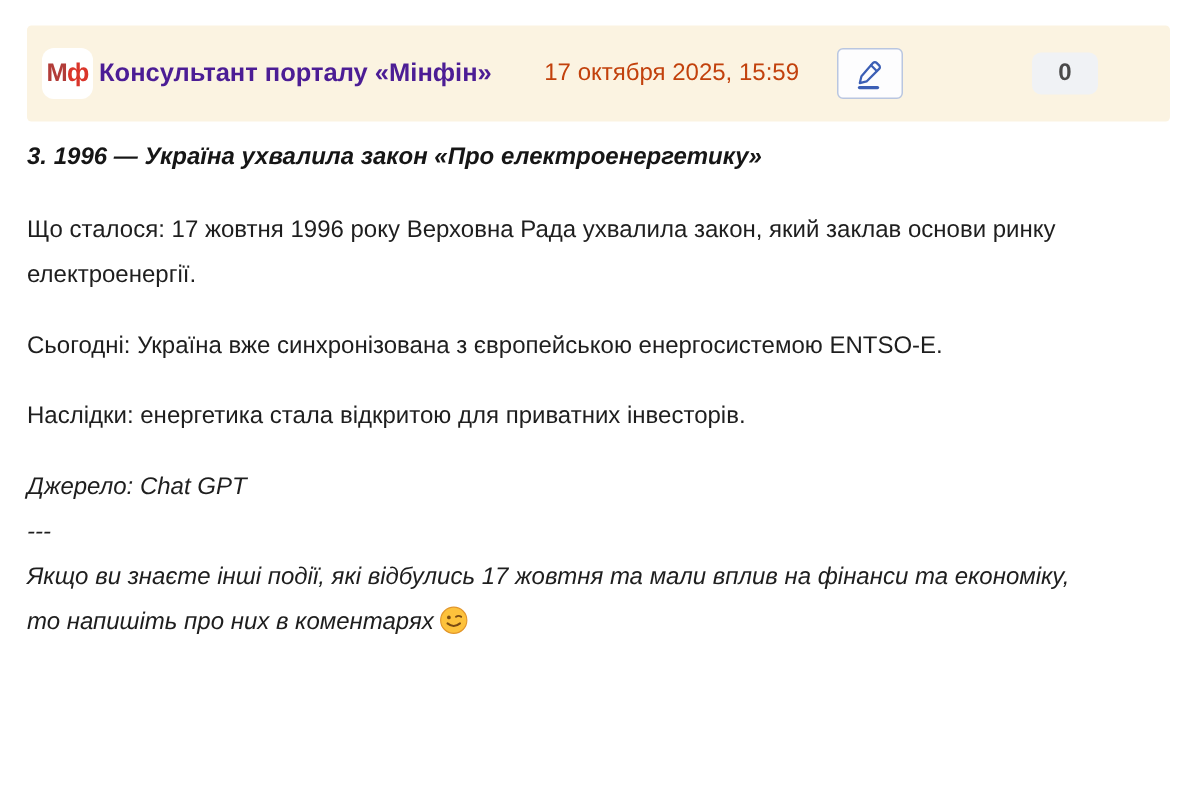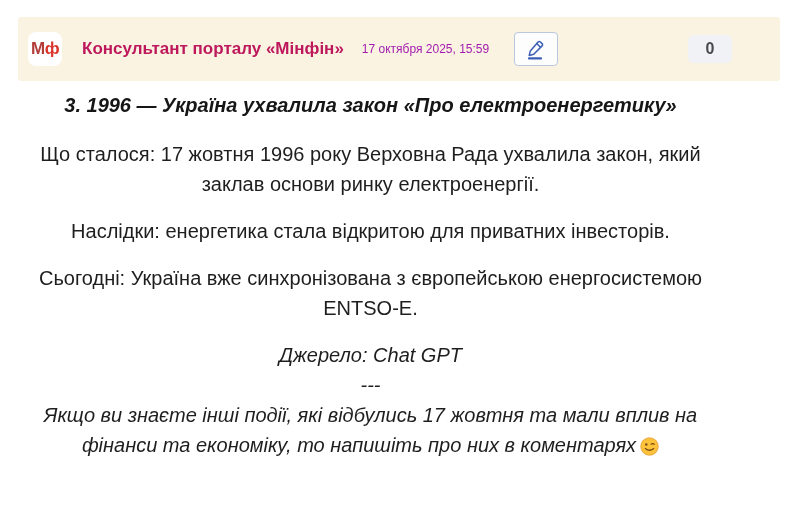--- a/index.html
+++ b/index.html
@@ -27,32 +27,32 @@
     border-radius: 8px;
     display: flex; align-items: center; justify-content: center;
     font-weight: bold; font-size: 17px;
     flex: 0 0 auto;
     cursor: pointer;
     letter-spacing: -0.5px;
   }
   .avatar .m { color: #b23c38; }
   .avatar .f { color: #da352a; }
   .author {
-    margin-left: 20px;
+    margin-left: 4px;
     font-weight: bold;
     font-size: 17px;
-    color: #be185d;
+    color: #4c1d95;
     text-decoration: none;
     cursor: pointer;
     white-space: nowrap;
   }
   .timestamp {
-    margin-left: 18px;
-    font-size: 12px;
-    color: #a21caf;
+    margin-left: 35px;
+    font-size: 16px;
+    color: #c2410c;
     white-space: nowrap;
   }
   .edit-btn {
     margin-left: 25px;
     width: 44px; height: 34px;
     background: #fdfdfe;
     border: 1px solid #b9c6e0;
     border-radius: 4px;
     display: flex; align-items: center; justify-content: center;
     cursor: pointer;
@@ -66,21 +66,21 @@
     min-width: 44px;
     padding: 5px 16px;
     text-align: center;
     font-weight: bold;
     font-size: 16px;
     color: #4a4a4a;
   }
 
   
   .comment-body { max-width: 705px; }
-  .comment-body p { margin: 0 0 17px; line-height: 30px; font-size: 20px; text-align: center; }
+  .comment-body p { margin: 0 0 17px; line-height: 30px; font-size: 16px; }
   .post-title {
     margin: 9px 0 19px !important;
     font-weight: bold;
     font-style: italic;
     font-size: 16.5px;
     color: #161616;
   }
   .lead { }
   .italic-block { font-style: italic; }
   .wink-emoji {
@@ -115,27 +115,27 @@
 
   <div class="comment-body">
     <p class="post-title">3. 1996 — Україна ухвалила закон «Про електроенергетику»</p>
 
     <p>
       <span class="lead">Що сталося:</span>
       <span>17 жовтня 1996 року Верховна Рада ухвалила закон, який заклав основи ринку електроенергії.</span>
     </p>
 
     <p>
-      <span class="lead">Наслідки:</span>
-      <span>енергетика стала відкритою для приватних інвесторів.</span>
+      <span class="lead">Сьогодні:</span>
+      <span>Україна вже синхронізована з європейською енергосистемою ENTSO-E.</span>
     </p>
 
     <p>
-      <span class="lead">Сьогодні:</span>
-      <span>Україна вже синхронізована з європейською енергосистемою ENTSO-E.</span>
+      <span class="lead">Наслідки:</span>
+      <span>енергетика стала відкритою для приватних інвесторів.</span>
     </p>
 
 
     <p class="italic-block">
       <span>Джерело: Chat GPT</span><br>
       <span>---</span><br>
       <span>Якщо ви знаєте інші події, які відбулись 17 жовтня та мали вплив на фінанси та економіку, то напишіть про них в коментарях</span><span class="wink-emoji" role="img" aria-label="😉">
         <svg width="19" height="19" viewBox="0 0 20 20">
           <circle cx="10" cy="10" r="9.2" fill="#fdc23c"></circle>
           <circle cx="10" cy="10" r="9.2" fill="none" stroke="#e2962b" stroke-width="0.8"></circle>

